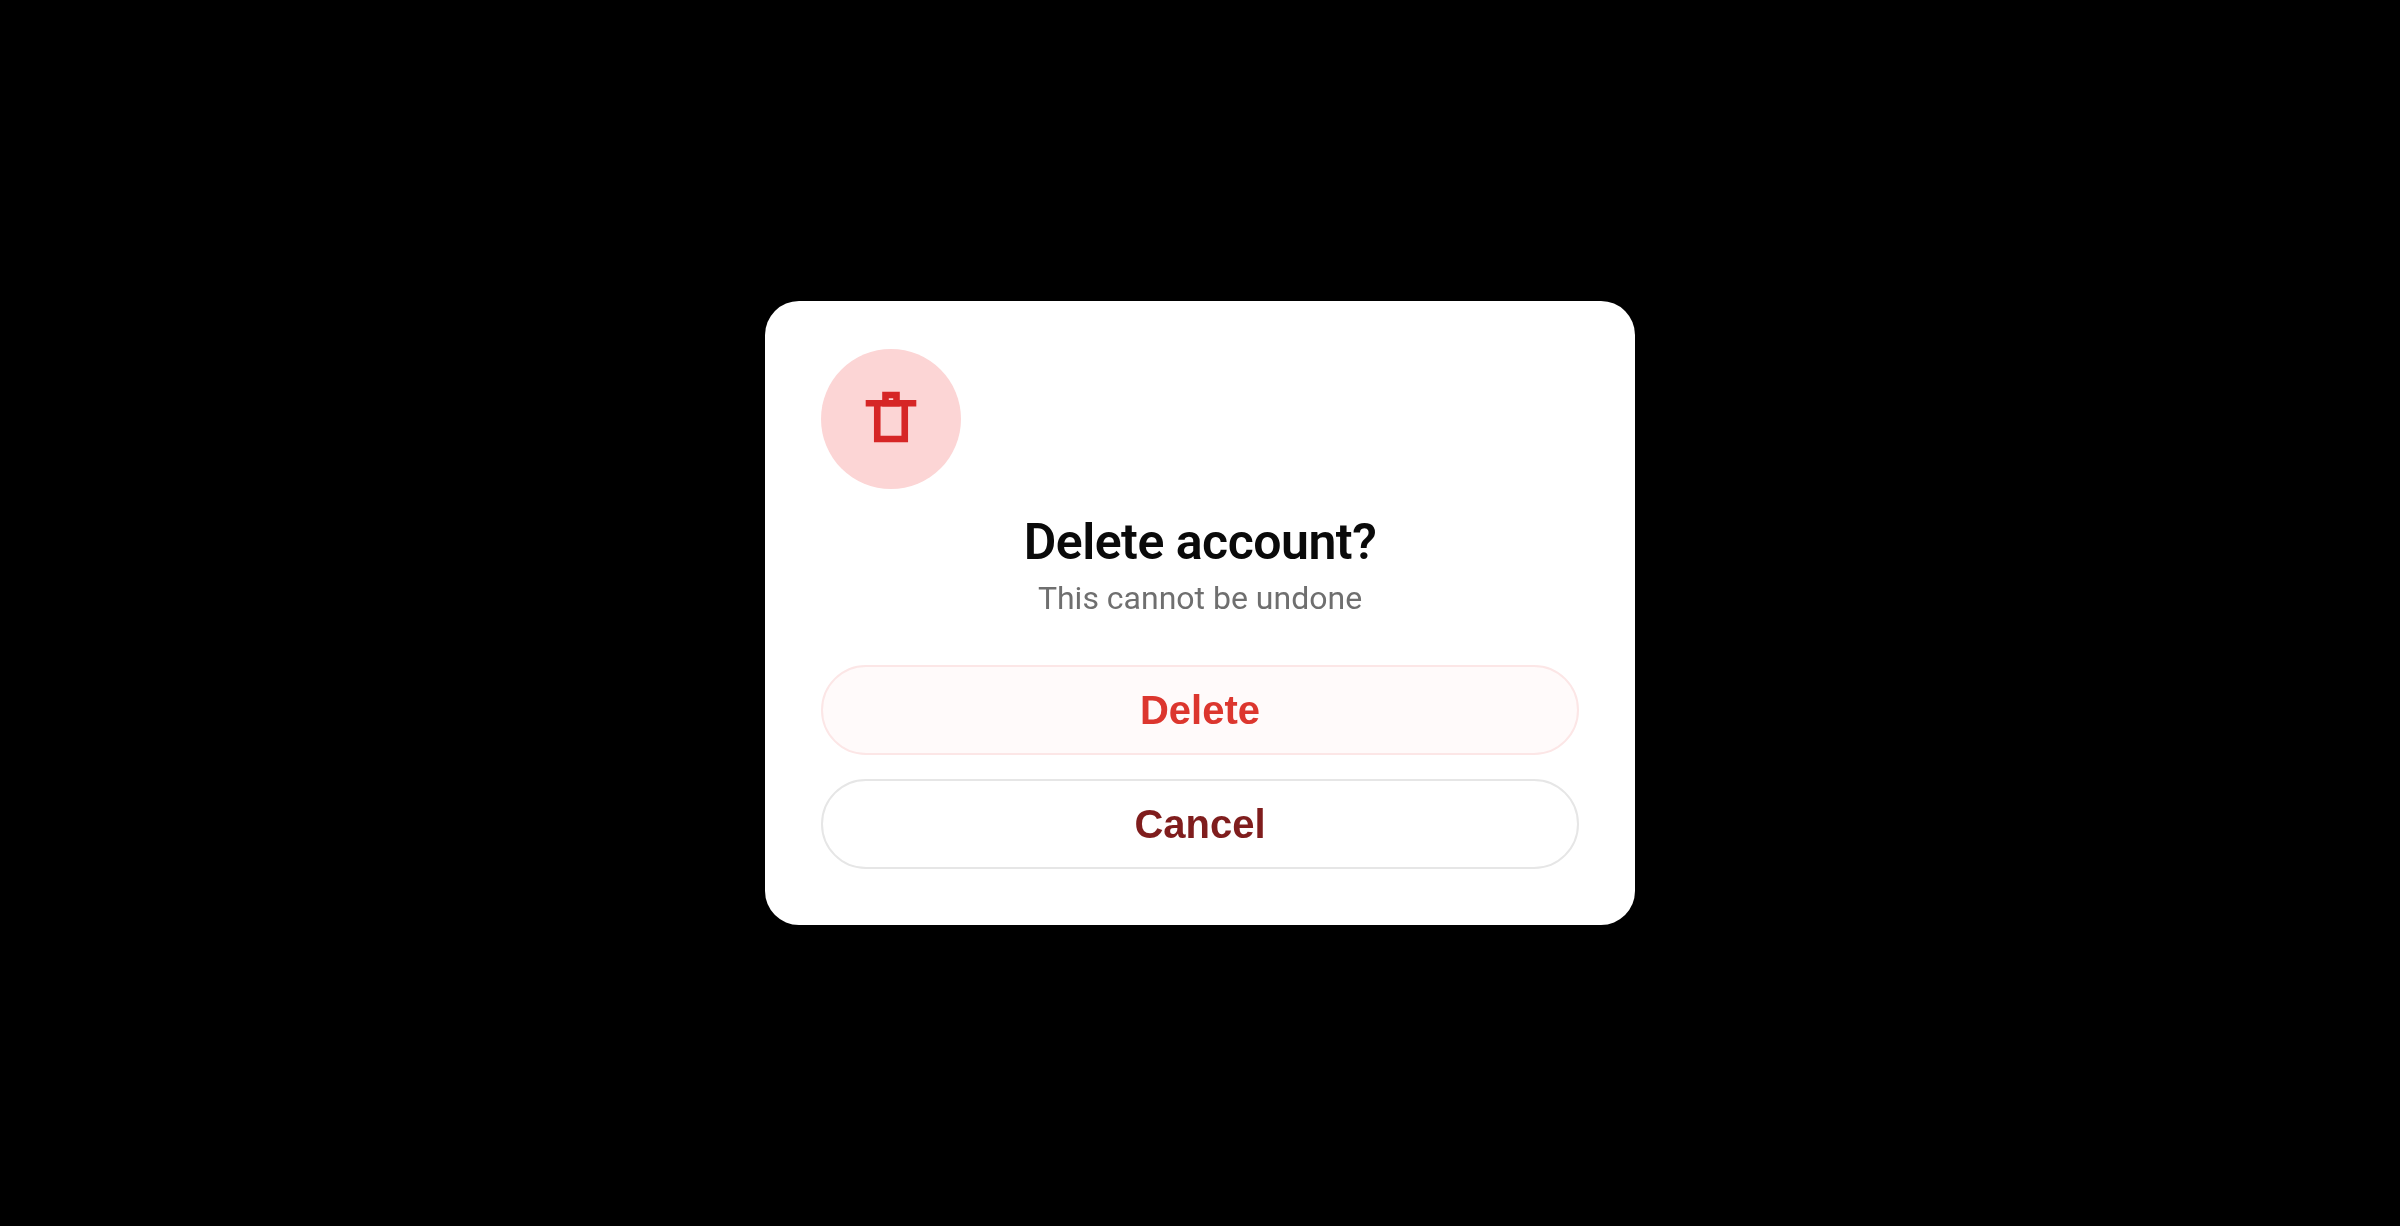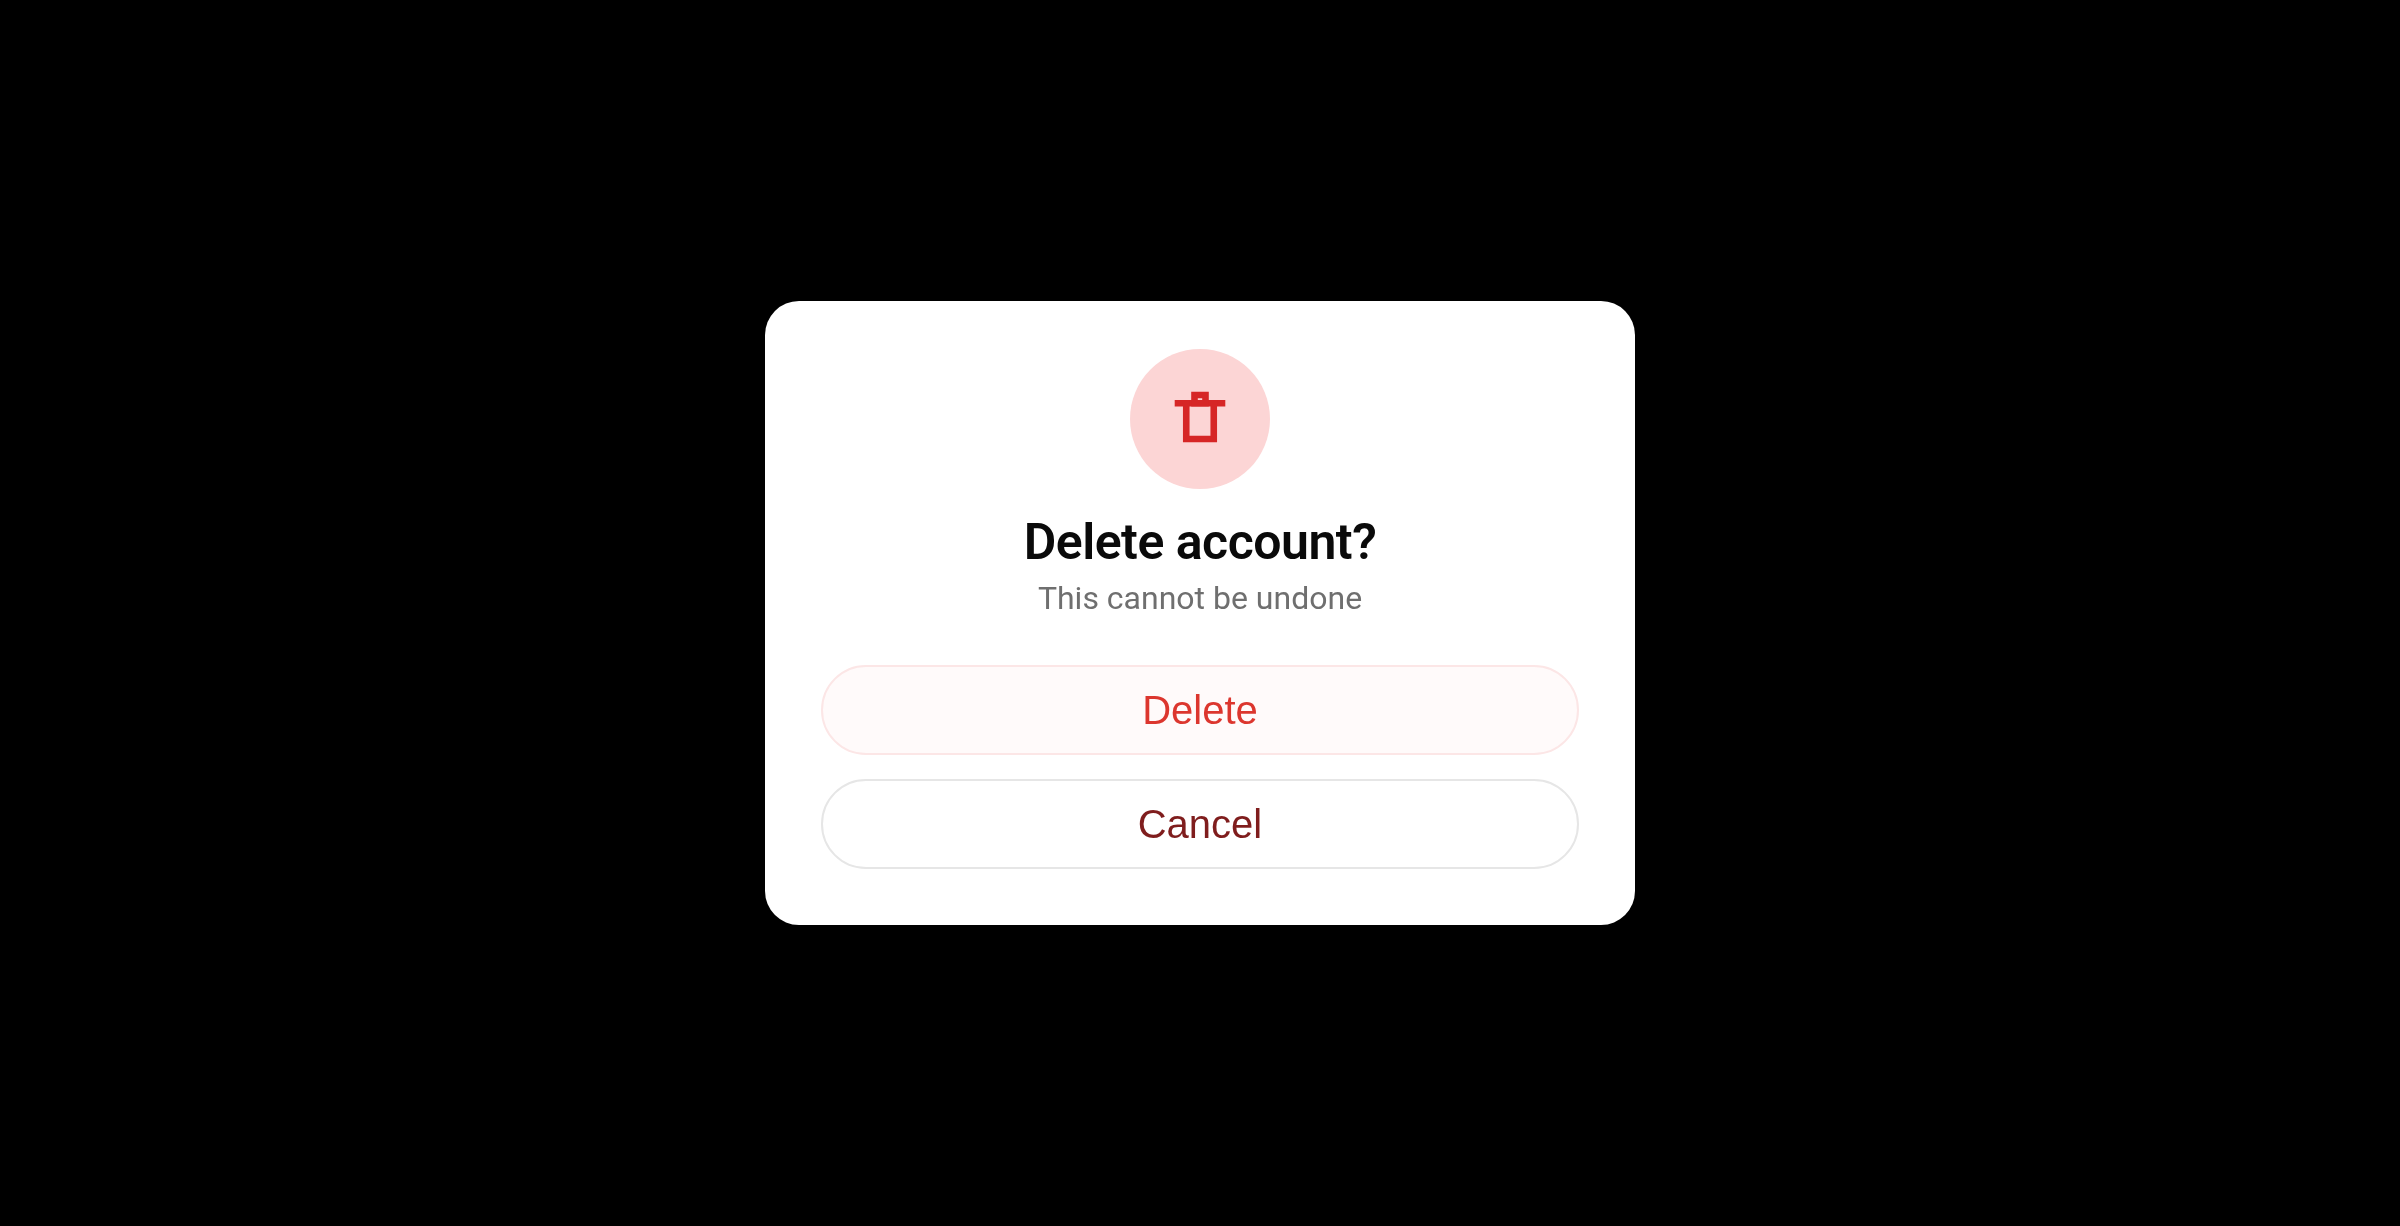--- a/index.html
+++ b/index.html
@@ -20,21 +20,20 @@
     transform-origin: top left;
   }
   .dialog {
     width: 870px;
     background: #fff;
     border-radius: 34px;
     padding: 48px 56px 56px 56px;
     box-shadow: 0 30px 60px rgba(0,0,0,0.55), 0 8px 20px rgba(0,0,0,0.35);
     display: flex;
     flex-direction: column;
-    align-items: center;
   }
   .icon-circle {
     width: 140px;
     height: 140px;
     border-radius: 50%;
     background: #fcd5d5;
     display: flex;
     align-items: center;
     justify-content: center;
     margin-bottom: 24px;
@@ -57,21 +56,21 @@
     font-weight: 400;
     color: #6f6f6f;
     text-align: center;
     margin-bottom: 48px;
   }
   .btn {
     width: 100%;
     height: 90px;
     border-radius: 45px;
     font-size: 40px;
-    font-weight: 400;
+    font-weight: 700;
     background: #fff;
     display: flex;
     align-items: center;
     justify-content: center;
     cursor: pointer;
   }
   .btn-danger {
     border: 2px solid #fce6e6;
     background: #fffafa;
     color: #dc362e;

